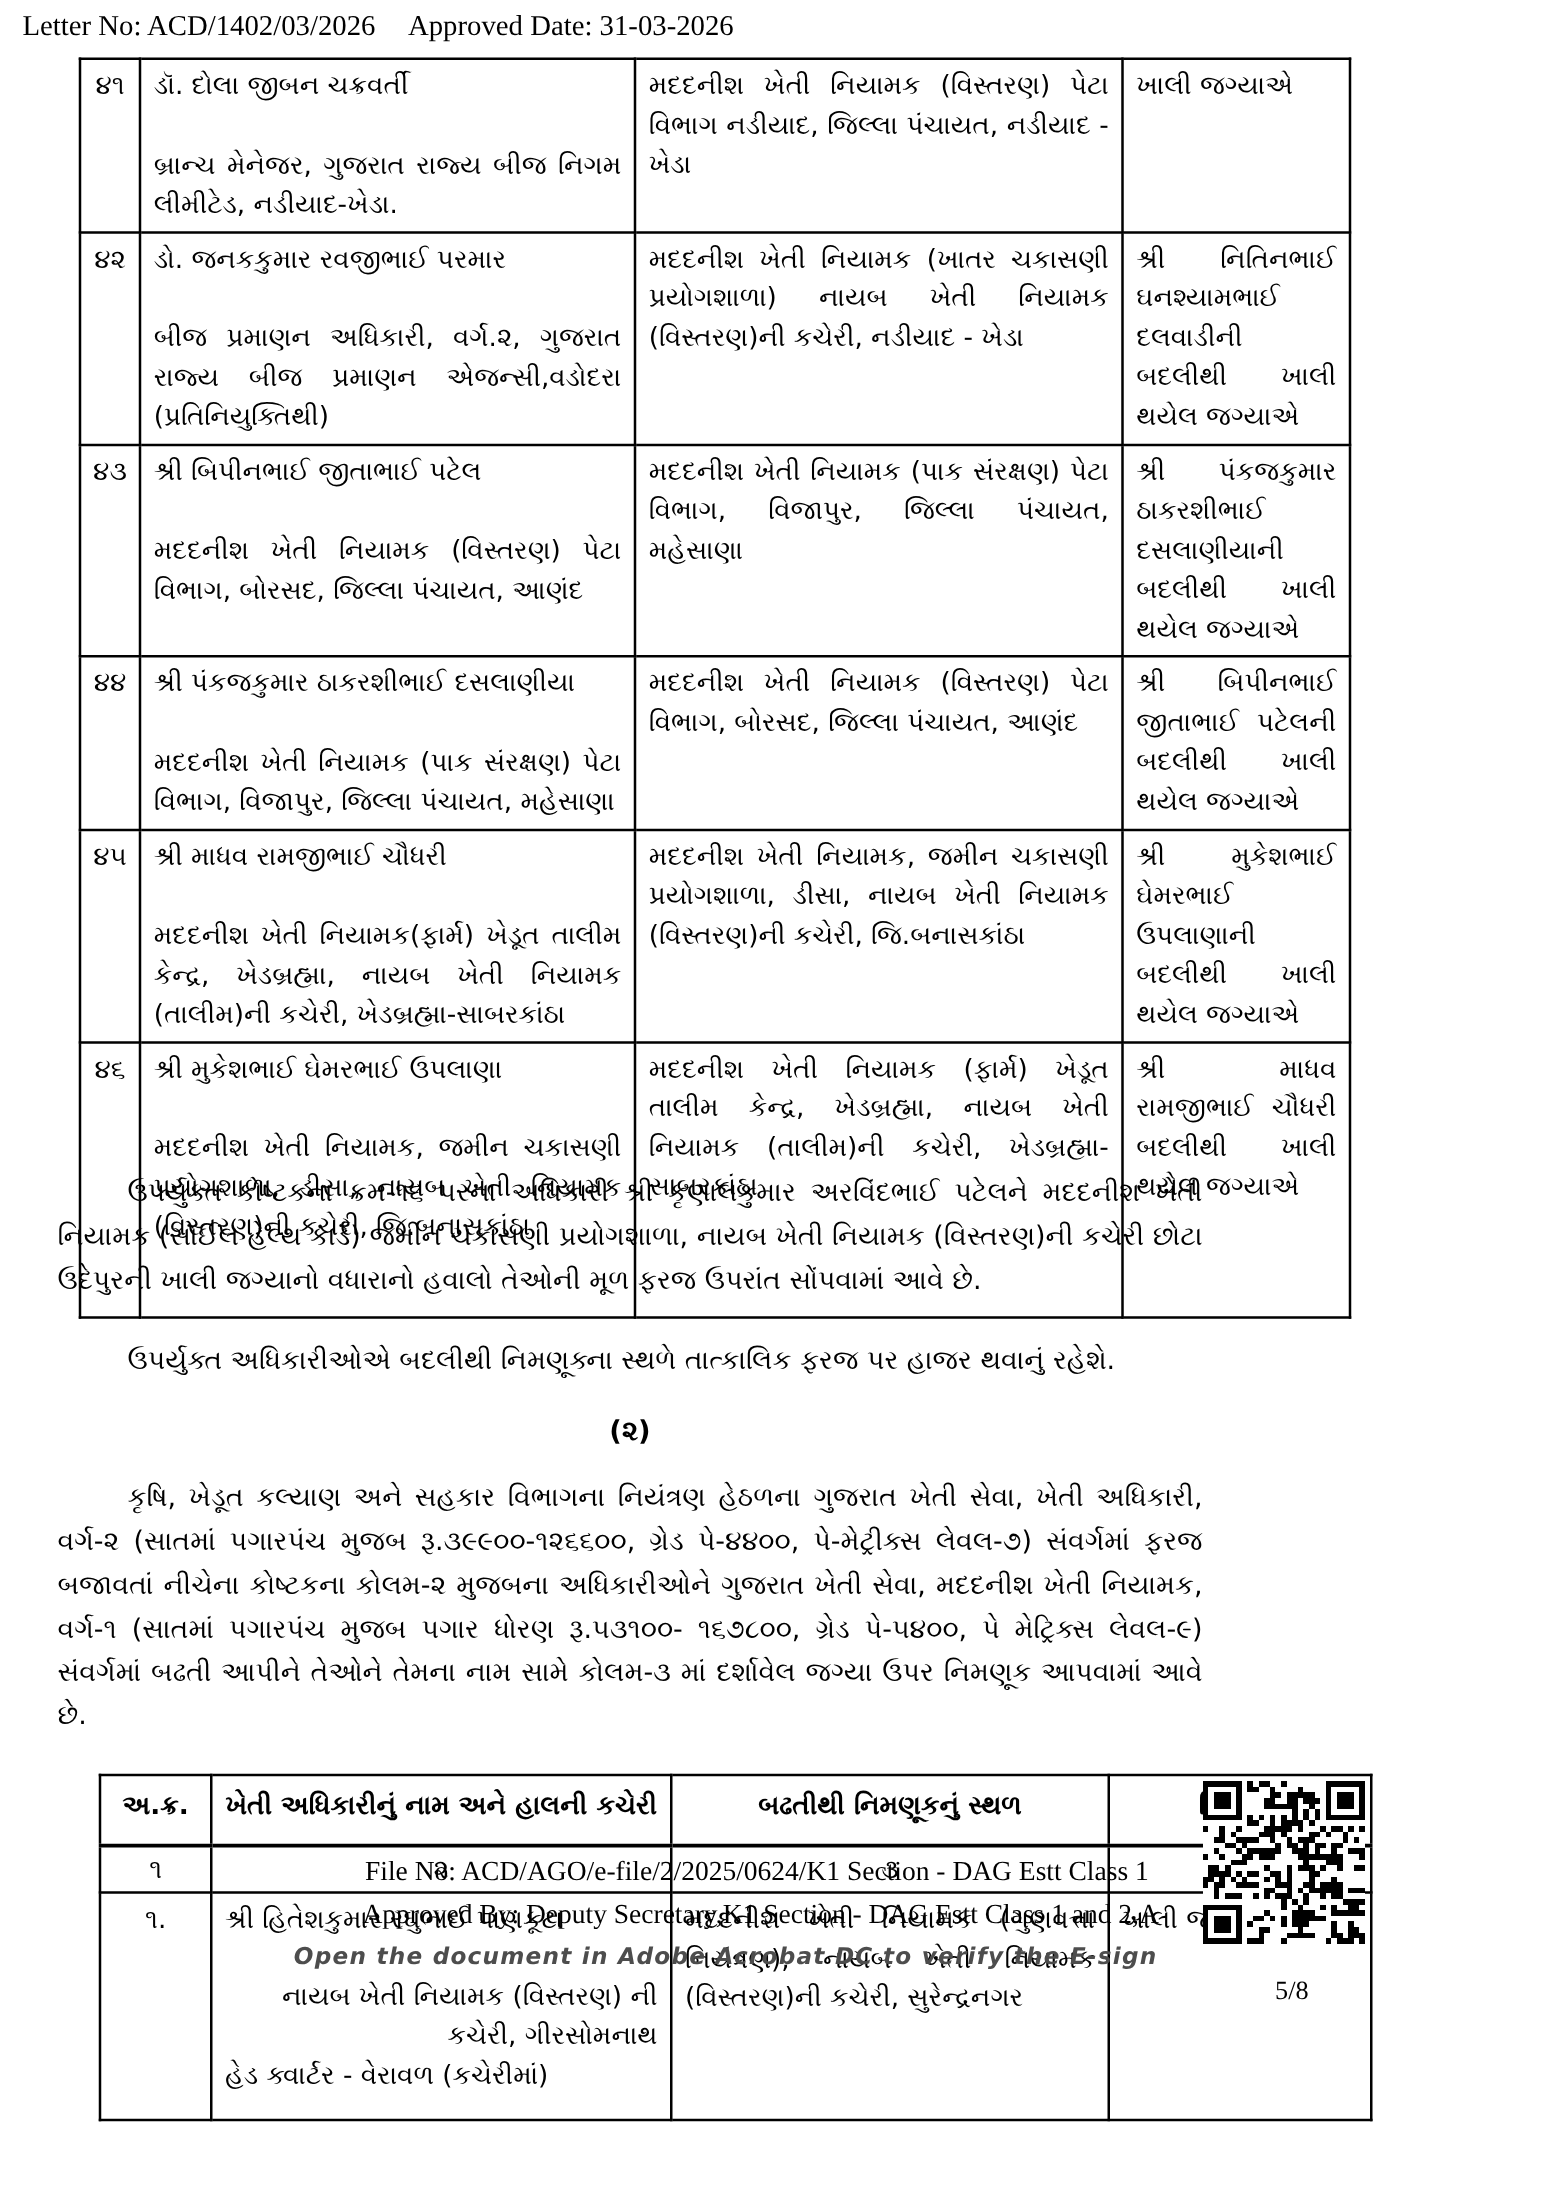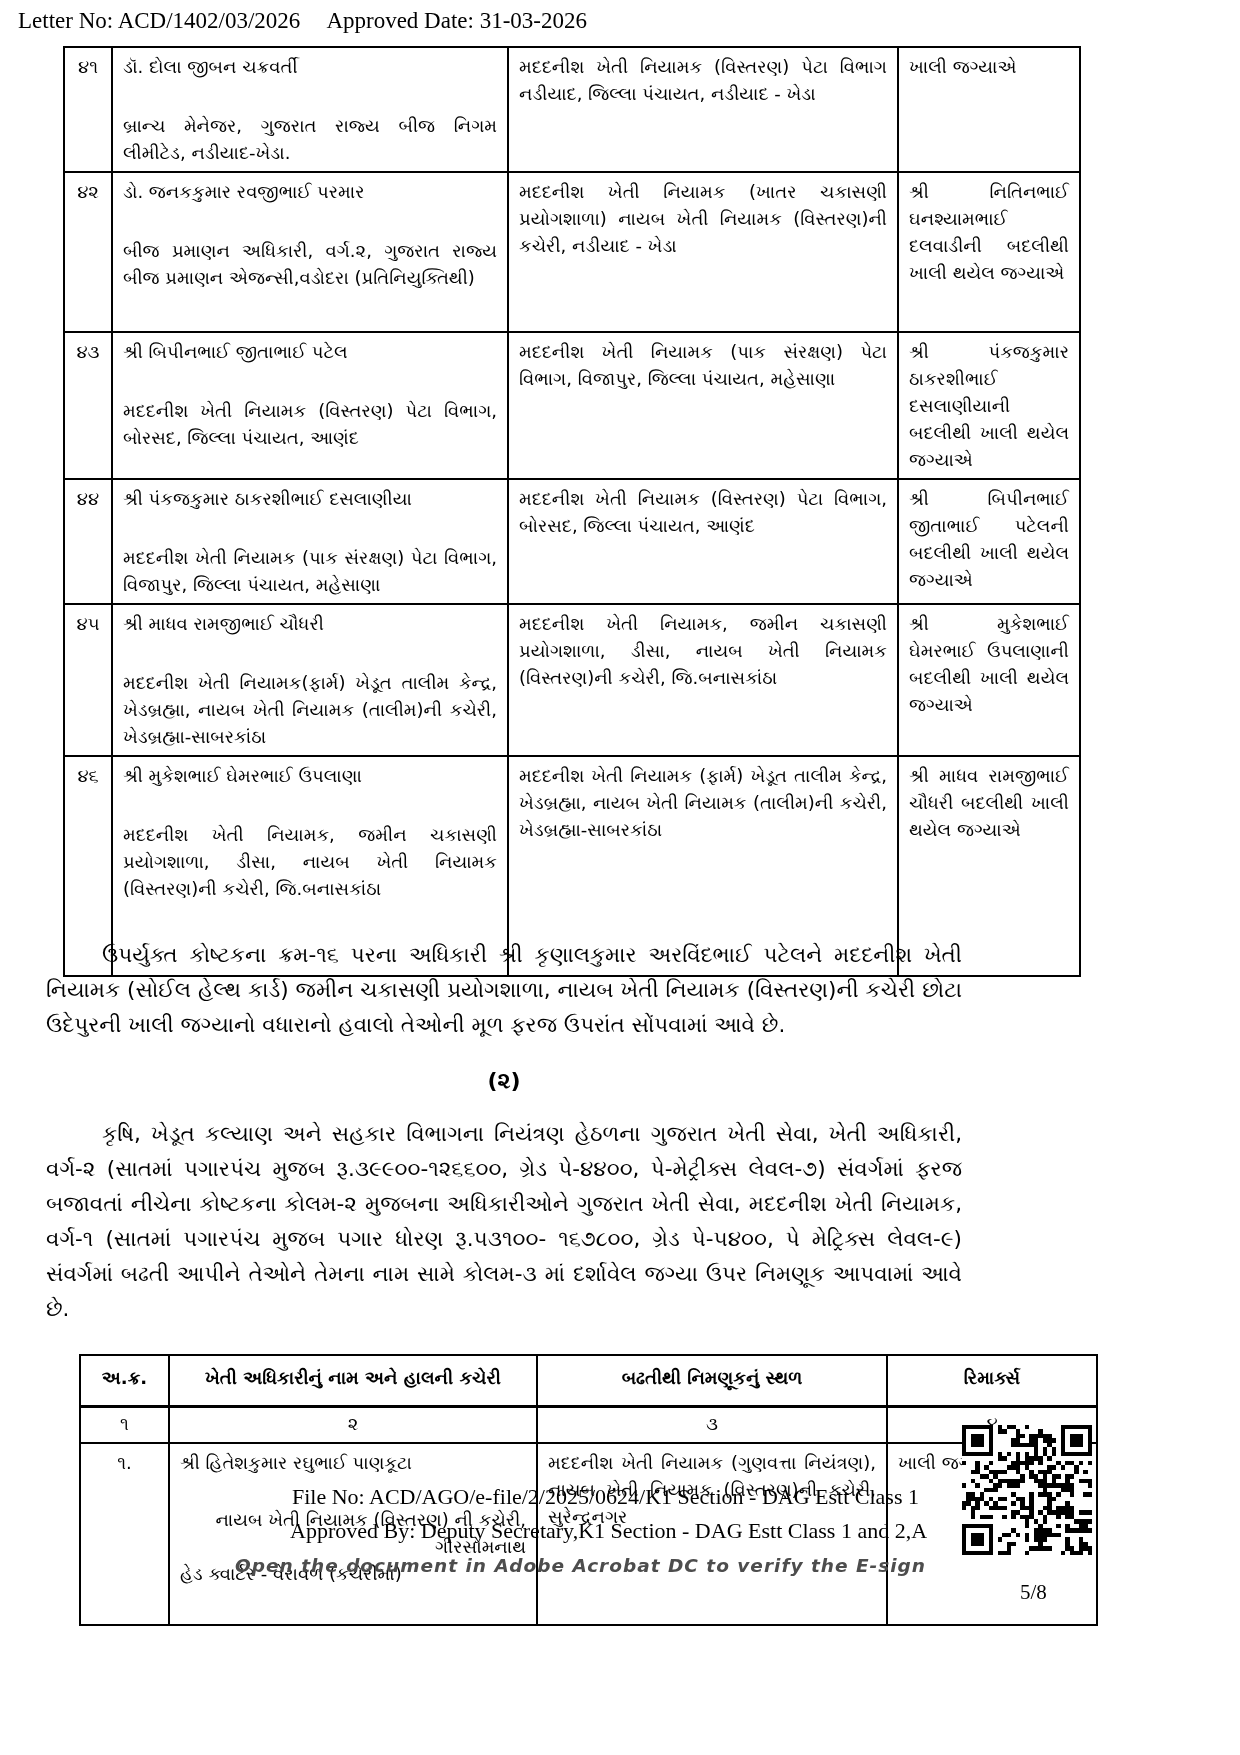--- a/index.html
+++ b/index.html
@@ -8,21 +8,21 @@
     width:1240px; height:1755px; position:relative; overflow:hidden;
     font-family:"DejaVu Sans", sans-serif; color:#000;
   }
   .letterhead {
     position:absolute; top:8px; left:18px;
     font-family:"Liberation Serif", serif; font-size:23px; white-space:nowrap;
   }
   .letterhead .gap-span { display:inline-block; width:26px; }
 
   table { border-collapse:collapse; table-layout:fixed; }
-  td { border:2px solid #000; vertical-align:top; padding:5px 10px; font-size:18px; line-height:1.5; }
+  td { border:2px solid #000; vertical-align:top; padding:5px 10px; font-size:21px; line-height:1.5; }
 
   .t1 { position:absolute; top:46px; left:63px; width:1016px; }
   .t1 .c-sr  { width:48px; }
   .t1 .c-nm  { width:396px; }
   .t1 .c-ps  { width:390px; }
   .t1 .c-rm  { width:182px; }
   .t1 td.sr-cell { text-align:center; padding-left:2px; padding-right:2px; }
   .t1 td.name-cell .office { margin-top:32px; text-align:justify; }
   .t1 td.posting-cell, .t1 td.remarks-cell { text-align:justify; }
   .rh1{height:100px}.rh2{height:160px}.rh3{height:130px}.rh4{height:104px}.rh5{height:123px}.rh6{height:220px}
@@ -125,20 +125,21 @@
         <div class="office">મદદનીશ ખેતી નિયામક, જમીન ચકાસણી પ્રયોગશાળા, ડીસા, નાયબ ખેતી નિયામક (વિસ્તરણ)ની કચેરી, જિ.બનાસકાંઠા</div>
       </td>
       <td class="posting-cell">મદદનીશ ખેતી નિયામક (ફાર્મ) ખેડૂત તાલીમ કેન્દ્ર, ખેડબ્રહ્મા, નાયબ ખેતી નિયામક (તાલીમ)ની કચેરી, ખેડબ્રહ્મા-સાબરકાંઠા</td>
       <td class="remarks-cell">શ્રી માધવ રામજીભાઈ ચૌધરી બદલીથી ખાલી થયેલ જગ્યાએ</td>
     </tr>
   </tbody>
 </table>
 
 <div class="flow">
   <p class="para">ઉપર્યુક્ત કોષ્ટકના ક્રમ-૧૬ પરના અધિકારી શ્રી કૃણાલકુમાર અરવિંદભાઈ પટેલને મદદનીશ ખેતી નિયામક (સોઈલ હેલ્થ કાર્ડ) જમીન ચકાસણી પ્રયોગશાળા, નાયબ ખેતી નિયામક (વિસ્તરણ)ની કચેરી છોટા ઉદેપુરની ખાલી જગ્યાનો વધારાનો હવાલો તેઓની મૂળ ફરજ ઉપરાંત સોંપવામાં આવે છે.</p>
+  <p class="para">ઉપર્યુક્ત અધિકારીઓએ બદલીથી નિમણૂક્ના સ્થળે તાત્કાલિક ફરજ પર હાજર થવાનું રહેશે.</p>
   <div class="section-num">(૨)</div>
   <p class="para p3">કૃષિ, ખેડૂત કલ્યાણ અને સહકાર વિભાગના નિયંત્રણ હેઠળના ગુજરાત ખેતી સેવા, ખેતી અધિકારી, વર્ગ-૨ (સાતમાં પગારપંચ મુજબ રૂ.૩૯૯૦૦-૧૨૬૬૦૦, ગ્રેડ પે-૪૪૦૦, પે-મેટ્રીક્સ લેવલ-૭) સંવર્ગમાં ફરજ બજાવતાં નીચેના કોષ્ટકના કોલમ-૨ મુજબના અધિકારીઓને ગુજરાત ખેતી સેવા, મદદનીશ ખેતી નિયામક, વર્ગ-૧ (સાતમાં પગારપંચ મુજબ પગાર ધોરણ રૂ.૫૩૧૦૦- ૧૬૭૮૦૦, ગ્રેડ પે-૫૪૦૦, પે મેટ્રિક્સ લેવલ-૯) સંવર્ગમાં બઢતી આપીને તેઓને તેમના નામ સામે કોલમ-૩ માં દર્શાવેલ જગ્યા ઉપર નિમણૂક આપવામાં આવે છે.</p>
 
   <table class="t2">
     <colgroup>
         <col class="c-sr">
         <col class="c-nm">
         <col class="c-ps">
         <col class="c-rm">
       </colgroup>

